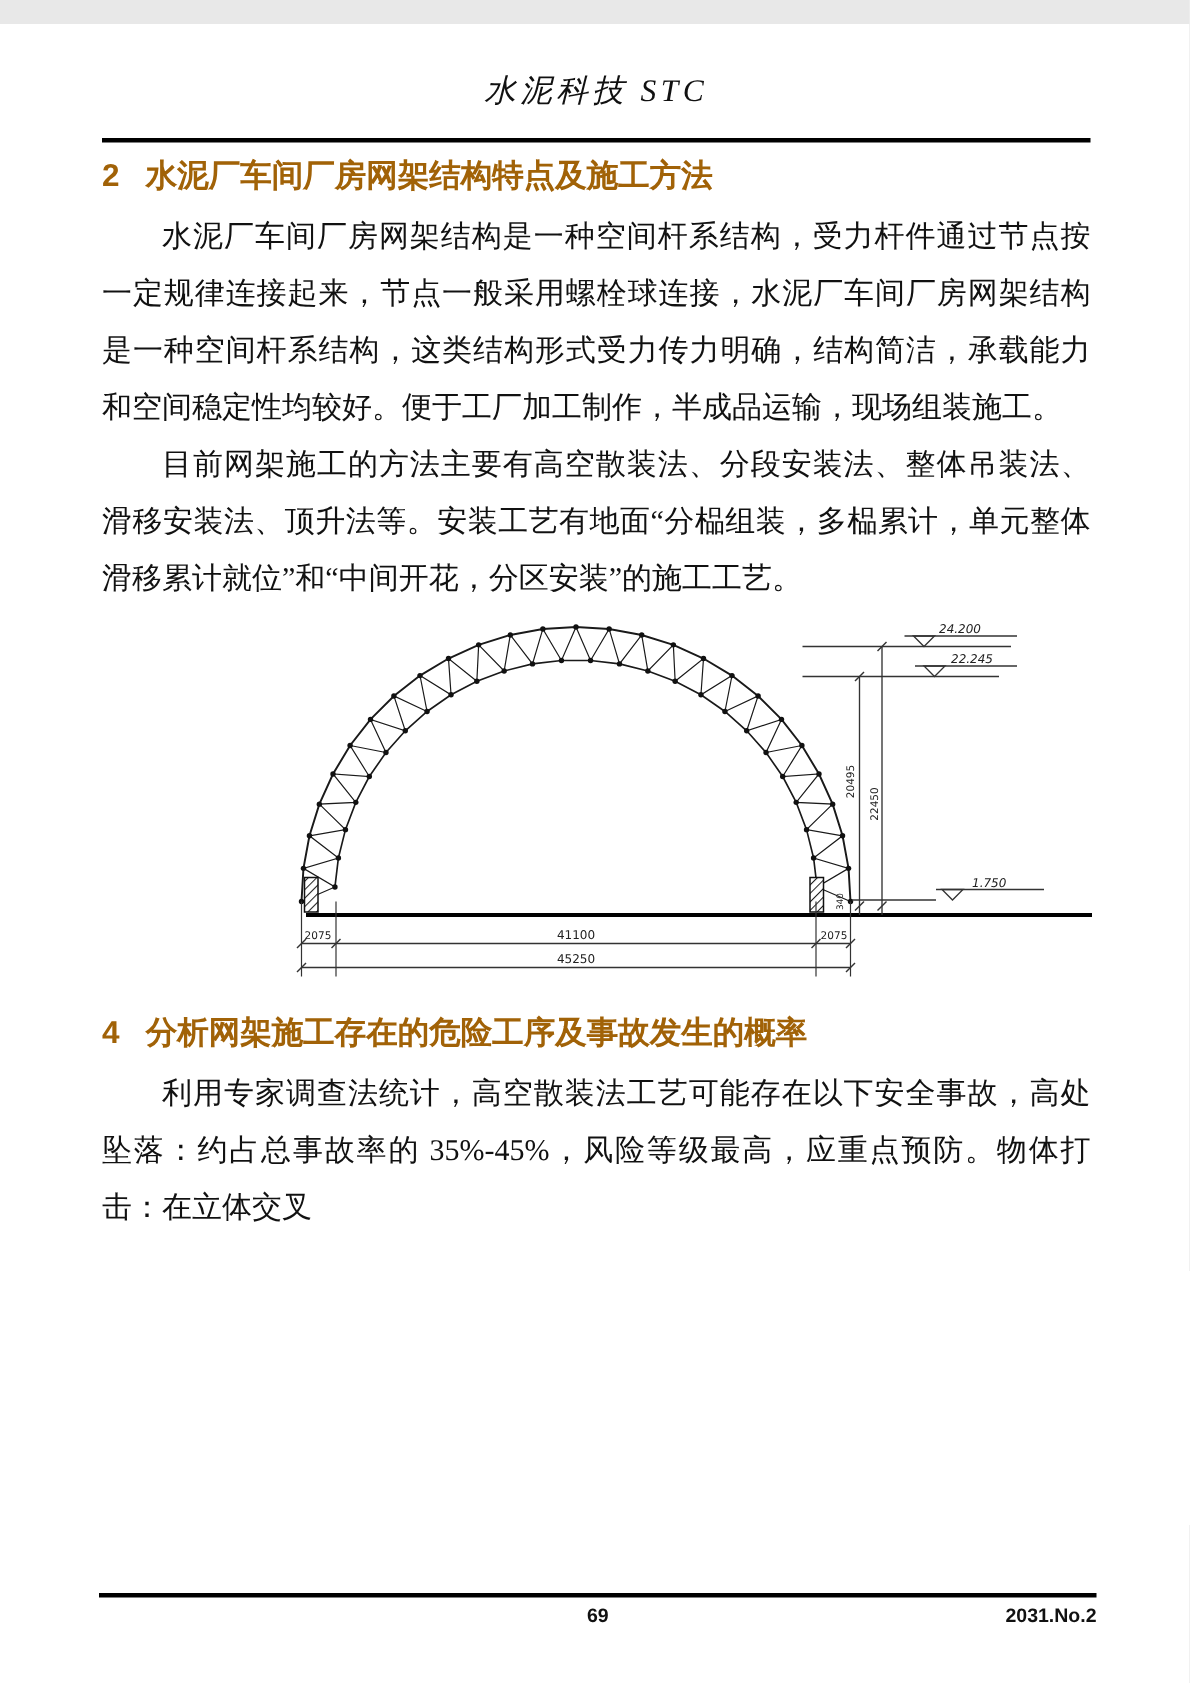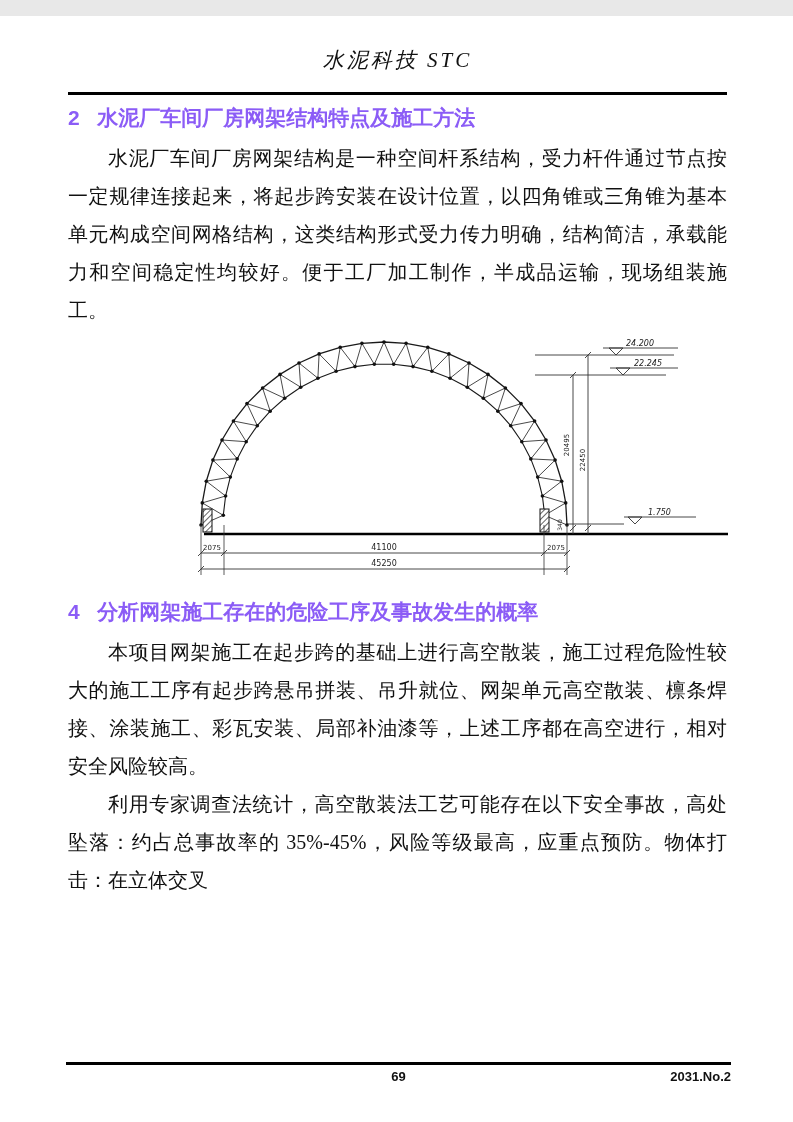--- a/index.html
+++ b/index.html
@@ -25,21 +25,21 @@
     margin-top:18px;
     border-bottom:3px solid #000;
     height:0;
   }
   h2.sec{
     margin:8px 0 6px 0;
     font-family:"Liberation Sans","DejaVu Sans",sans-serif;
     font-weight:bold;
     font-size:21px;
     line-height:30px;
-    color:#8b5cf6;
+    color:#a16207;
     white-space:pre;
   }
   p.body{
     margin:0;
     font-size:20px;
     line-height:38px;
     text-align:justify;
     text-align-last:left;
     text-indent:2em;
   }
@@ -71,22 +71,23 @@
 <div class="page">
 
   <div class="content">
 
     <div class="journal-head">水泥科技 STC</div>
 
     <div class="head-rule"></div>
 
     <h2 class="sec">2   水泥厂车间厂房网架结构特点及施工方法</h2>
 
-    <p class="body">水泥厂车间厂房网架结构是一种空间杆系结构，受力杆件通过节点按一定规律连接起来，将起步跨安装在设计位置，以四角锥或三角锥为基本单元构成空间网格结构，这类结构形式受力传力明确，结构简洁，承载能力和空间稳定性均较好。便于工厂加工制作，半成品运输，现场组装施工。</p>
-
+    <p class="body">水泥厂车间厂房网架结构是一种空间杆系结构，受力杆件通过节点按一定规律连接起来，节点一般采用螺栓球连接，水泥厂车间厂房网架结构是一种空间杆系结构，这类结构形式受力传力明确，结构简洁，承载能力和空间稳定性均较好。便于工厂加工制作，半成品运输，现场组装施工。</p>
+
+    <p class="body">目前网架施工的方法主要有高空散装法、分段安装法、整体吊装法、滑移安装法、顶升法等。安装工艺有地面“分榀组装，多榀累计，单元整体滑移累计就位”和“中间开花，分区安装”的施工工艺。</p>
 
     <figure class="diagram">
       <svg width="660" height="250" viewBox="0 0 660 250">
         <defs>
           <pattern id="hatch" width="4" height="4" patternUnits="userSpaceOnUse" patternTransform="rotate(45)">
             <rect width="4" height="4" fill="#fff"></rect>
             <line x1="0" y1="0" x2="0" y2="4" stroke="#222" stroke-width="1.4"></line>
           </pattern>
         </defs>
 
@@ -213,21 +214,20 @@
           <line x1="556" y1="182" x2="628" y2="182" stroke="#333" stroke-width="0.9"></line>
           <path d="M560,182 L574,182 L567,189 Z" fill="none" stroke="#333" stroke-width="0.9"></path>
           <text class="dimtext" x="580" y="180" font-size="8" font-style="italic">1.750</text>
         </g>
       </svg>
     </figure>
 
 
     <h2 class="sec">4   分析网架施工存在的危险工序及事故发生的概率</h2>
 
-    <p class="body">本项目网架施工在起步跨的基础上进行高空散装，施工过程危险性较大的施工工序有起步跨悬吊拼装、吊升就位、网架单元高空散装、檩条焊接、涂装施工、彩瓦安装、局部补油漆等，上述工序都在高空进行，相对安全风险较高。</p>
 
     <p class="body">利用专家调查法统计，高空散装法工艺可能存在以下安全事故，高处坠落：约占总事故率的 35%-45%，风险等级最高，应重点预防。物体打击：在立体交叉</p>
   </div>
 
   <div class="footer">
     <div class="footer-rule"></div>
     <div class="footer-row">
       <span class="page-num">69</span>
       <span class="issue">2031.No.2</span>
     </div>

